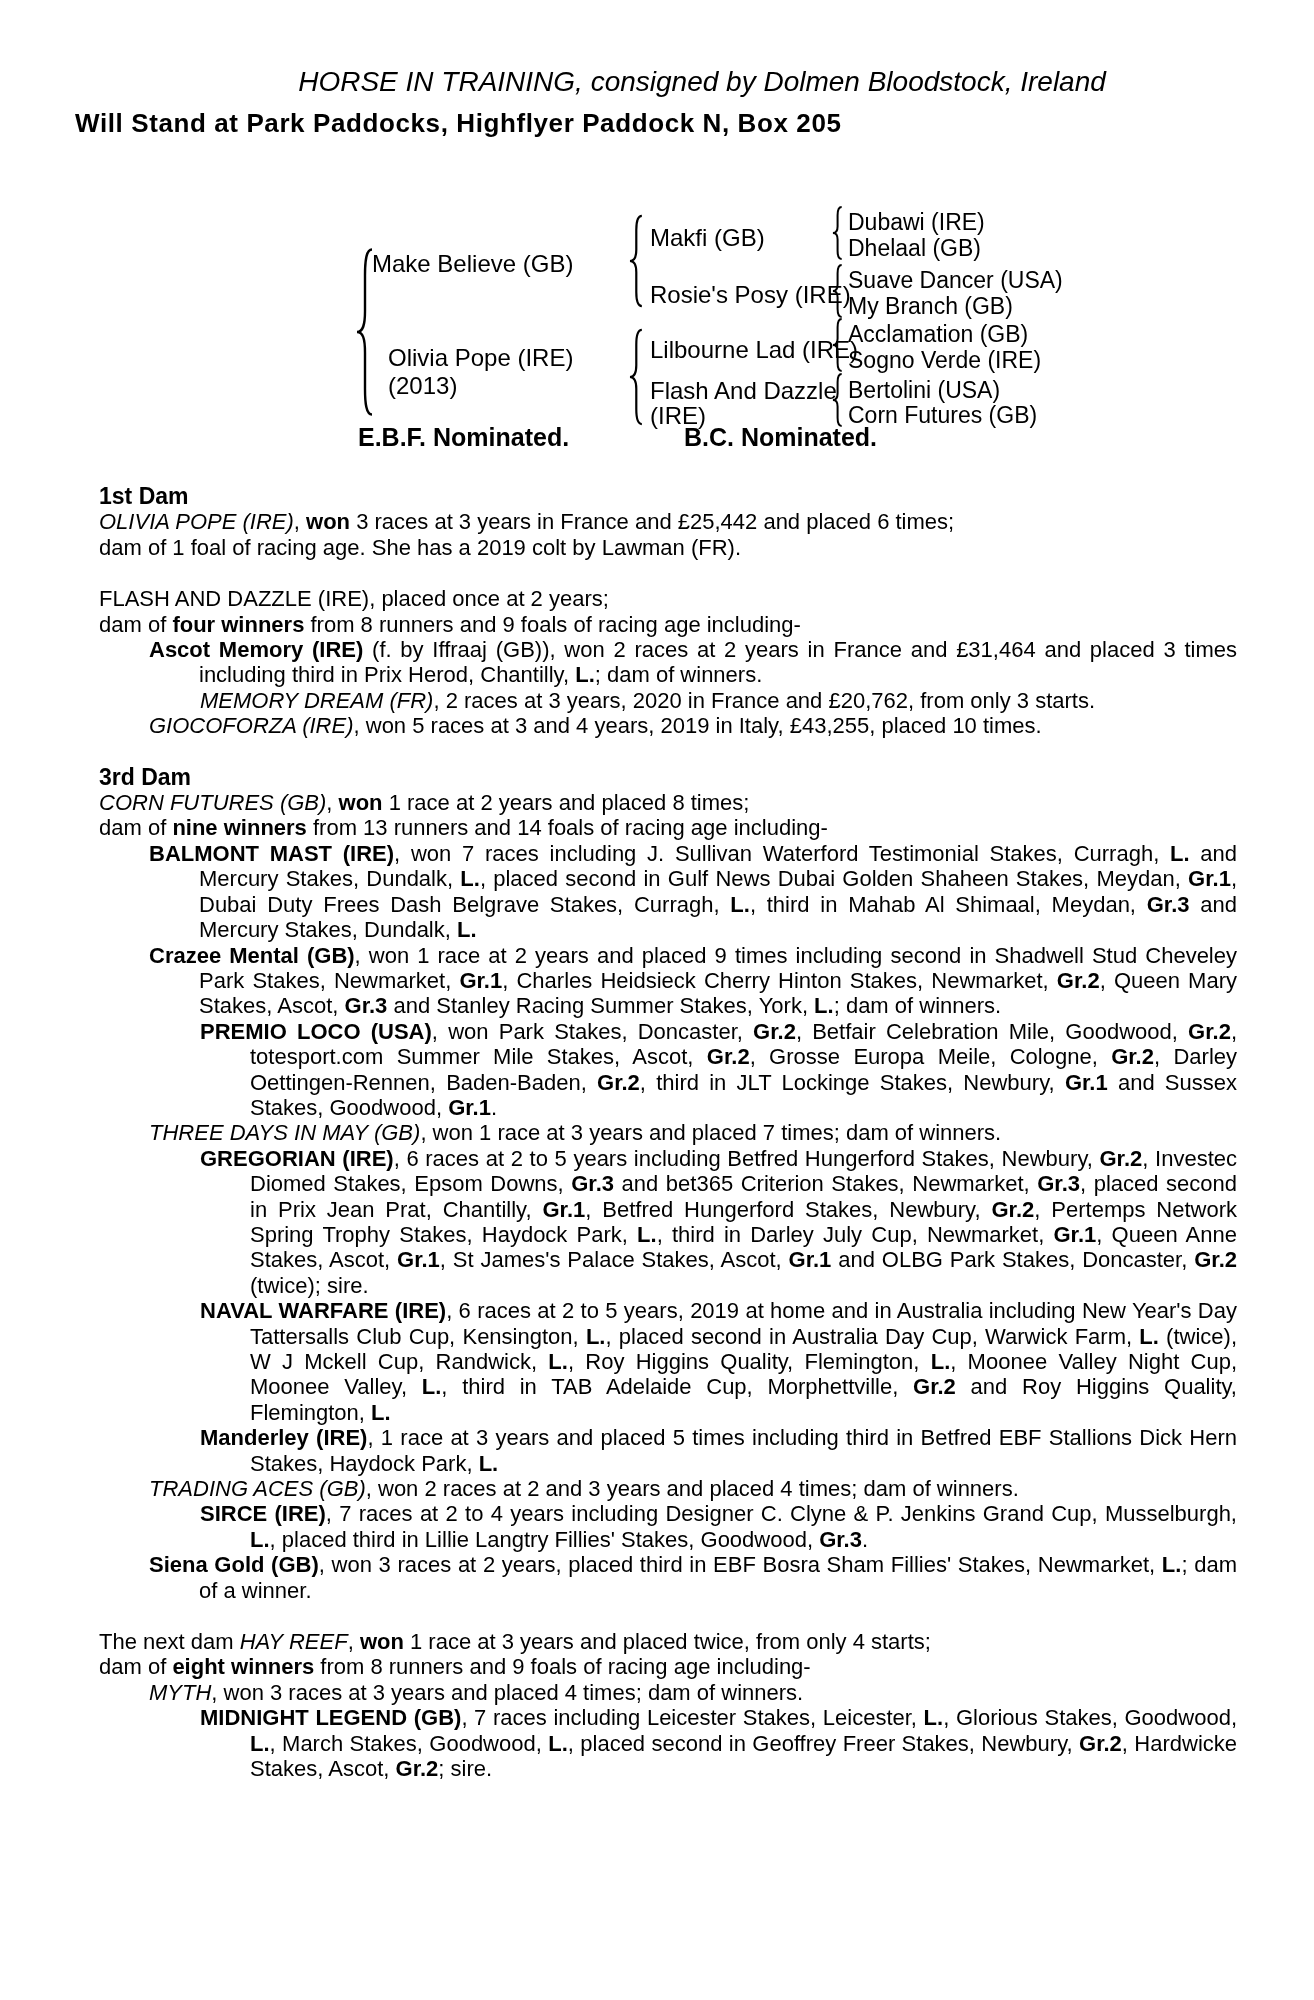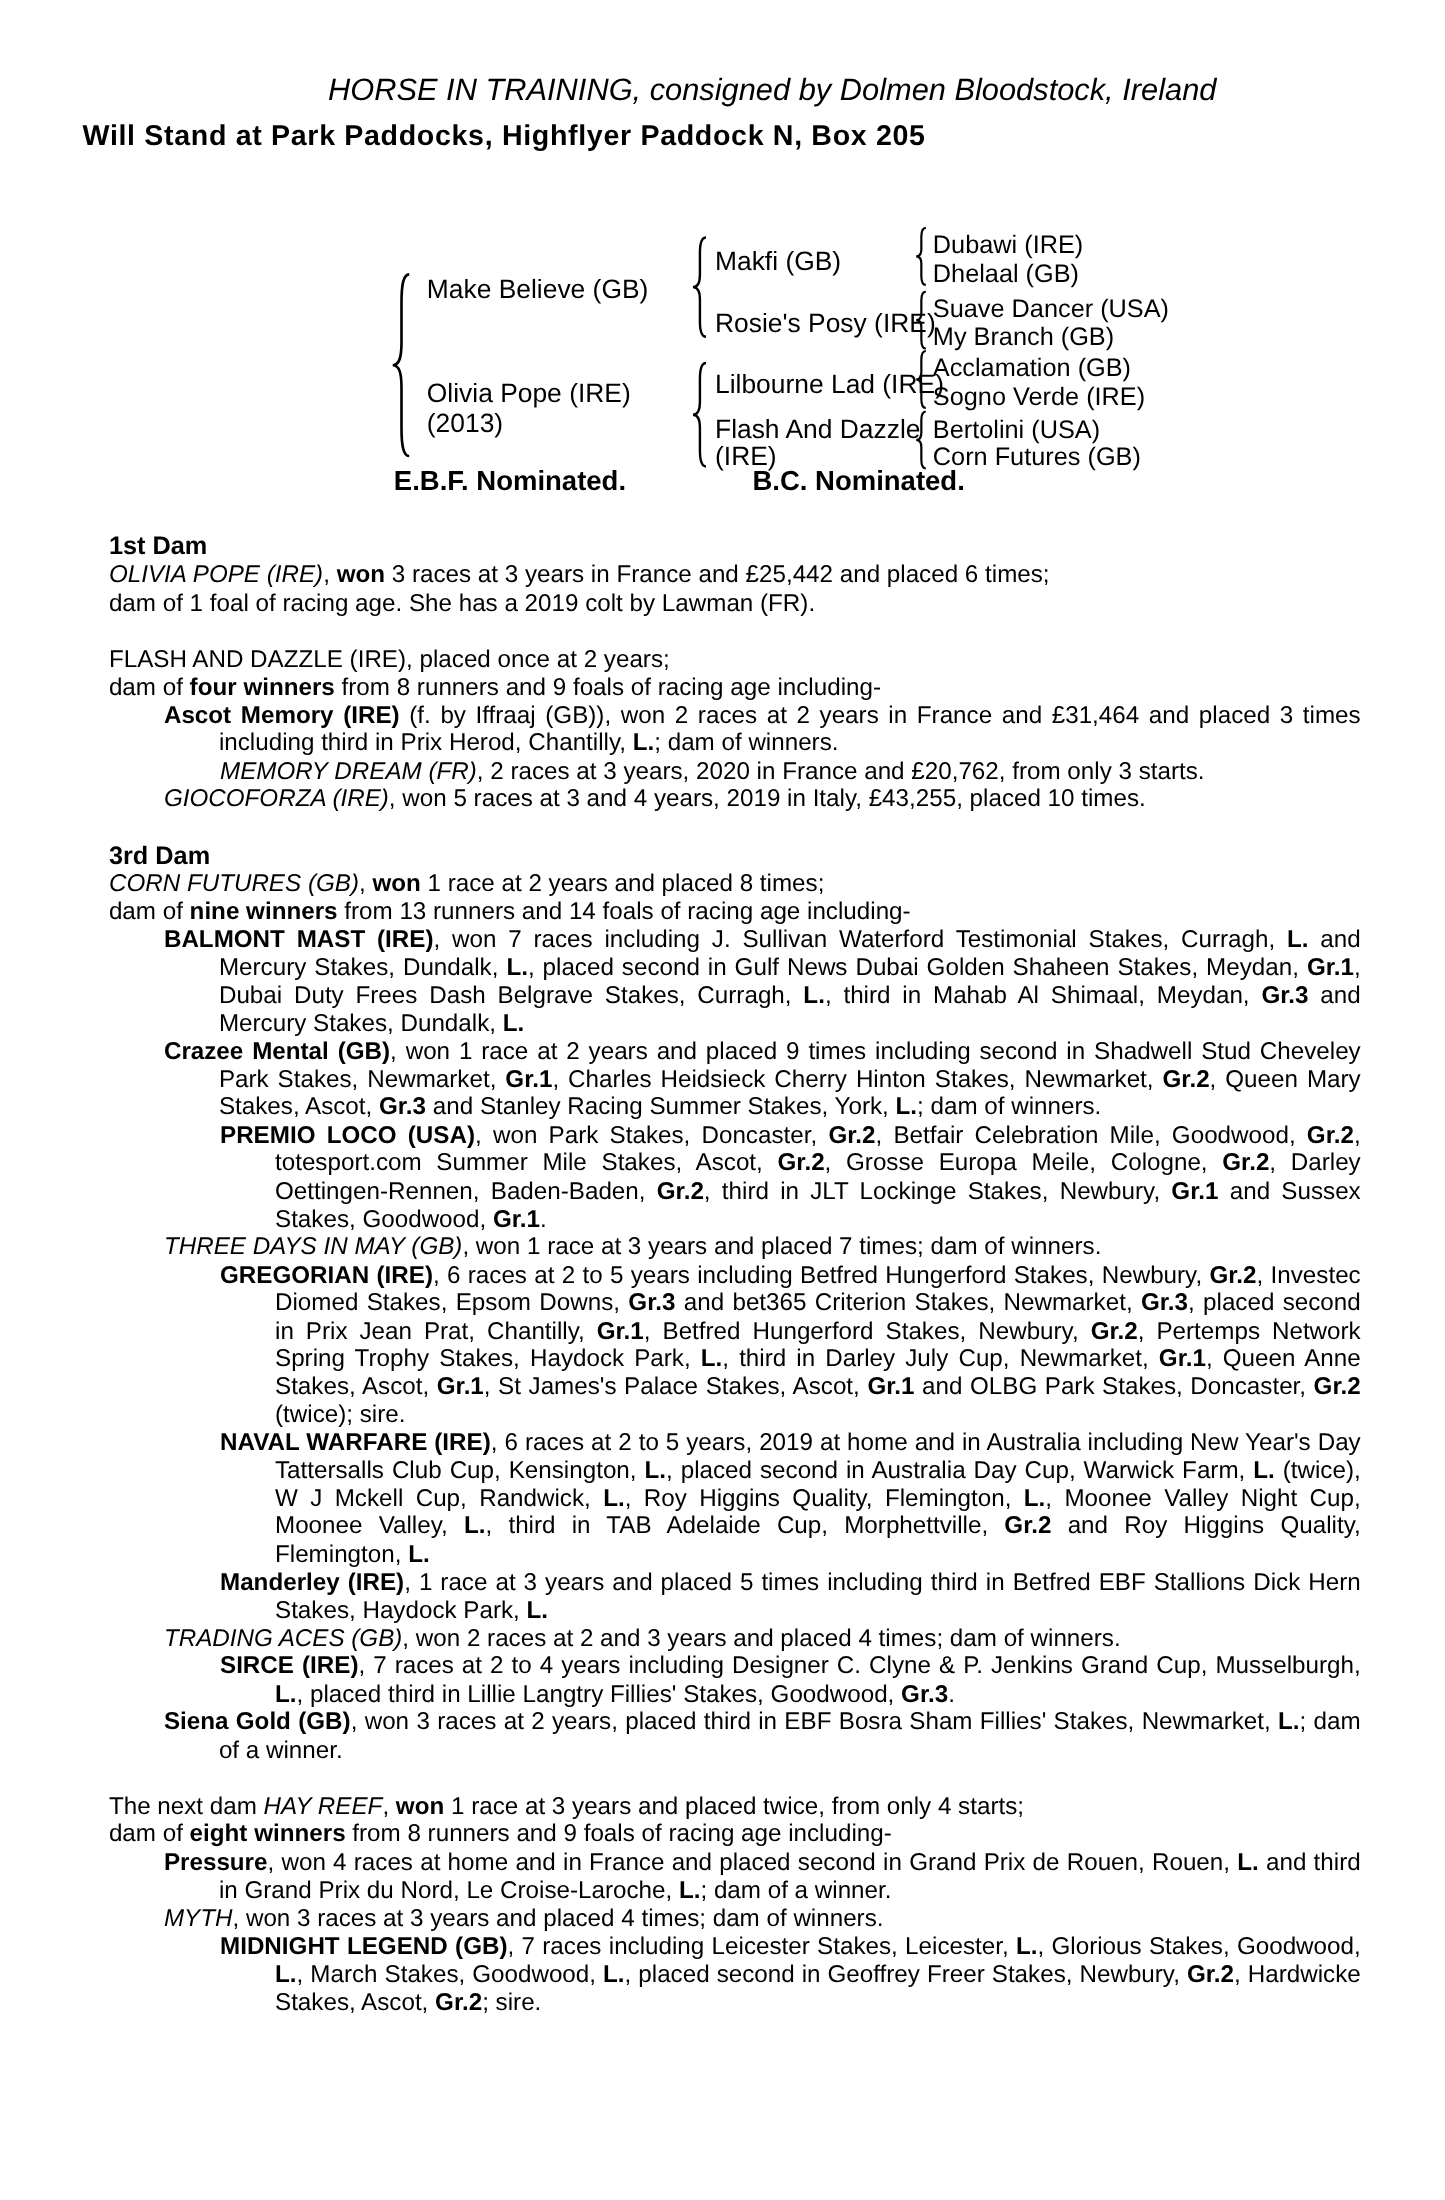--- a/index.html
+++ b/index.html
@@ -19,21 +19,21 @@
   .brace{position:absolute;}
   #br-main{left:352px;top:246px;width:24px;height:172px;}
   #br-s{left:626px;top:214px;width:19px;height:94px;}
   #br-d{left:626px;top:328px;width:19px;height:98px;}
   #br-g1{left:830px;top:206px;width:14px;height:54px;}
   #br-g2{left:830px;top:264px;width:14px;height:54px;}
   #br-g3{left:830px;top:318px;width:14px;height:54px;}
   #br-g4{left:830px;top:373px;width:14px;height:54px;}
 
   .pn{position:absolute;font-size:24px;white-space:nowrap;}
-  #p-sire{left:388px;top:250px;}
+  #p-sire{left:372px;top:250px;}
   #p-dam{left:388px;top:344px;line-height:28px;white-space:nowrap;}
   #p-g2a{left:650px;top:224px;}
   #p-g2b{left:650px;top:281px;}
   #p-g2c{left:650px;top:336px;}
   #p-g2d{left:650px;top:378px;width:212px;white-space:normal;line-height:25px;}
   .g3{position:absolute;left:848px;font-size:23px;white-space:nowrap;}
   #g3-0{top:209px;} #g3-1{top:235px;}
   #g3-2{top:267px;} #g3-3{top:293px;}
   #g3-4{top:321px;} #g3-5{top:347px;}
   #g3-6{top:377px;} #g3-7{top:402px;}
@@ -129,19 +129,18 @@
         <div class="para L2"><span class="b">GREGORIAN (IRE)</span><span>, 6 races at 2 to 5 years including Betfred Hungerford Stakes, Newbury, </span><span class="b">Gr.2</span><span>, Investec Diomed Stakes, Epsom Downs, </span><span class="b">Gr.3</span><span> and bet365 Criterion Stakes, Newmarket, </span><span class="b">Gr.3</span><span>, placed second in Prix Jean Prat, Chantilly, </span><span class="b">Gr.1</span><span>, Betfred Hungerford Stakes, Newbury, </span><span class="b">Gr.2</span><span>, Pertemps Network Spring Trophy Stakes, Haydock Park, </span><span class="b">L.</span><span>, third in Darley July Cup, Newmarket, </span><span class="b">Gr.1</span><span>, Queen Anne Stakes, Ascot, </span><span class="b">Gr.1</span><span>, St James's Palace Stakes, Ascot, </span><span class="b">Gr.1</span><span> and OLBG Park Stakes, Doncaster, </span><span class="b">Gr.2</span><span> (twice); sire.</span></div>
         <div class="para L2"><span class="b">NAVAL WARFARE (IRE)</span><span>, 6 races at 2 to 5 years, 2019 at home and in Australia including New Year's Day Tattersalls Club Cup, Kensington, </span><span class="b">L.</span><span>, placed second in Australia Day Cup, Warwick Farm, </span><span class="b">L.</span><span> (twice), W J Mckell Cup, Randwick, </span><span class="b">L.</span><span>, Roy Higgins Quality, Flemington, </span><span class="b">L.</span><span>, Moonee Valley Night Cup, Moonee Valley, </span><span class="b">L.</span><span>, third in TAB Adelaide Cup, Morphettville, </span><span class="b">Gr.2</span><span> and Roy Higgins Quality, Flemington, </span><span class="b">L.</span></div>
         <div class="para L2"><span class="b">Manderley (IRE)</span><span>, 1 race at 3 years and placed 5 times including third in Betfred EBF Stallions Dick Hern Stakes, Haydock Park, </span><span class="b">L.</span></div>
         <div class="para L1"><span class="i">TRADING ACES (GB)</span><span>, won 2 races at 2 and 3 years and placed 4 times; dam of winners.</span></div>
         <div class="para L2"><span class="b">SIRCE (IRE)</span><span>, 7 races at 2 to 4 years including Designer C. Clyne &amp; P. Jenkins Grand Cup, Musselburgh, </span><span class="b">L.</span><span>, placed third in Lillie Langtry Fillies' Stakes, Goodwood, </span><span class="b">Gr.3</span><span>.</span></div>
         <div class="para L1"><span class="b">Siena Gold (GB)</span><span>, won 3 races at 2 years, placed third in EBF Bosra Sham Fillies' Stakes, Newmarket, </span><span class="b">L.</span><span>; dam of a winner.</span></div>
       </div>
       <div class="sec">
         <div class="para"><span>The next dam </span><span class="i">HAY REEF</span><span>, </span><span class="b">won</span><span> 1 race at 3 years and placed twice, from only 4 starts;</span></div>
         <div class="para"><span>dam of </span><span class="b">eight winners</span><span> from 8 runners and 9 foals of racing age including-</span></div>
-        <div class="para L1"><span class="b">Pressure</span><span>, won 4 races at home and in France and placed second in Grand Prix de Rouen, Rouen, </span><span class="b">L.</span><span> and third in Grand Prix du Nord, Le Croise-Laroche, </span><span class="b">L.</span><span>; dam of a winner.</span></div>
         <div class="para L1"><span class="i">MYTH</span><span>, won 3 races at 3 years and placed 4 times; dam of winners.</span></div>
         <div class="para L2"><span class="b">MIDNIGHT LEGEND (GB)</span><span>, 7 races including Leicester Stakes, Leicester, </span><span class="b">L.</span><span>, Glorious Stakes, Goodwood, </span><span class="b">L.</span><span>, March Stakes, Goodwood, </span><span class="b">L.</span><span>, placed second in Geoffrey Freer Stakes, Newbury, </span><span class="b">Gr.2</span><span>, Hardwicke Stakes, Ascot, </span><span class="b">Gr.2</span><span>; sire.</span></div>
       </div>
     </div>
 
 </div>
 
 </body></html>

